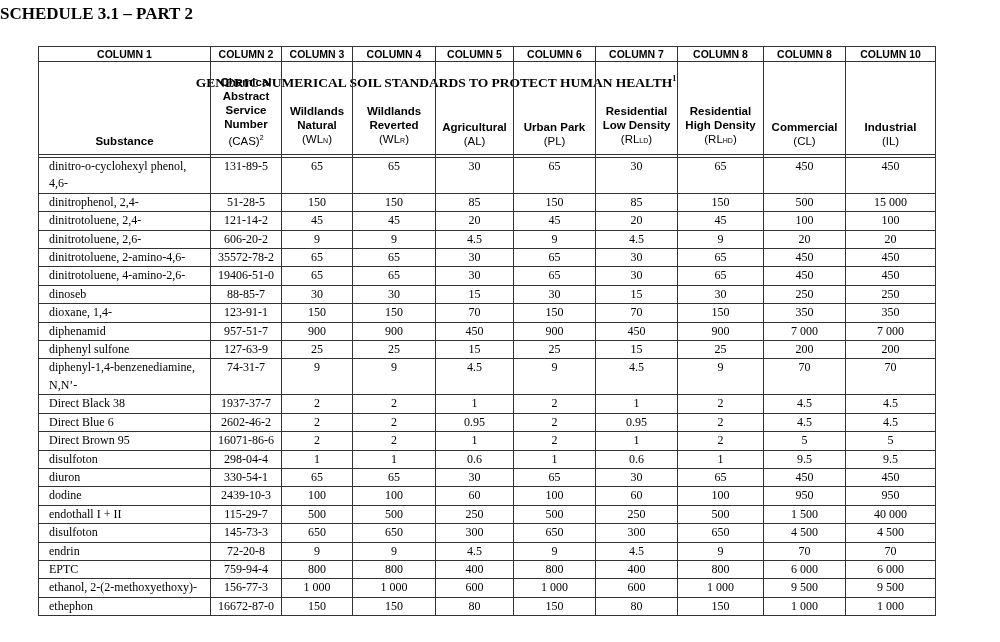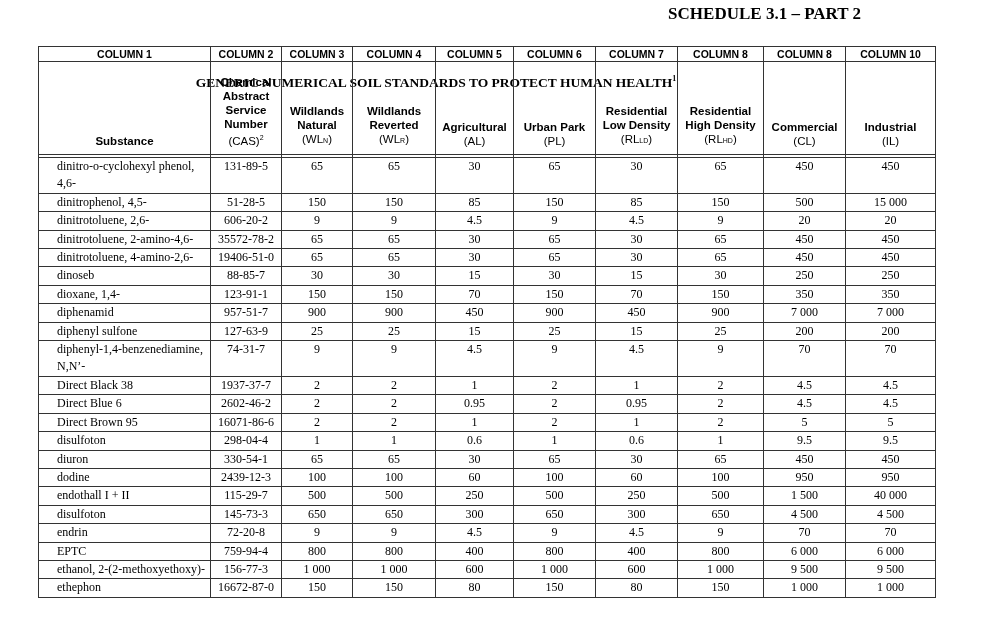--- a/index.html
+++ b/index.html
@@ -1,18 +1,18 @@
 <!DOCTYPE html>
 <html><head>
 <meta charset="utf-8">
 <style>
   html, body { margin: 0; padding: 0; background: #ffffff; }
   body { width: 1000px; height: 642px; overflow: hidden; position: relative; color: #000; }
   .title {
-    position: absolute; left: 0; top: 4px; width: 861px; text-align: right;
+    position: absolute; left: 0; top: 4px; width: 861px; text-align: left;
     font-family: "Liberation Serif", serif; font-weight: bold; font-size: 17px; letter-spacing: 0px;
   }
   .subtitle {
     position: absolute; left: 0; top: 29px; width: 872px; text-align: center;
     font-family: "Liberation Serif", serif; font-weight: bold; font-size: 13.5px; margin-top: 45px;
   }
   .subtitle sup { font-size: 8px; }
   table.std {
     position: absolute; left: 38px; top: 46px;
     border-collapse: collapse; table-layout: fixed;
@@ -29,21 +29,21 @@
   thead tr.colnames th { height: 86px; padding-bottom: 6px; white-space: normal; }
   thead tr.colnames th .lbl { font-weight: bold; display: block; }
   thead tr.colnames th .abbr { font-weight: normal; display: block; }
   thead tr.colnames th .abbr small { font-size: 7px; }
   thead tr.colnames th .abbr sup { font-size: 7px; }
   tbody tr.spacer td { height: 2px; padding: 0; border-left: 1px solid #333; border-right: 1px solid #333; }
   tbody td {
     font-family: "Liberation Serif", serif; font-size: 12px; line-height: 17.4px;
     text-align: center; vertical-align: top;
   }
-  tbody td.sub { text-align: left; padding-left: 18px; white-space: normal; }
+  tbody td.sub { text-align: left; padding-left: 10px; white-space: normal; }
   tbody tr.wrap td { height: 34px; }
 </style>
 </head>
 <body>
 
 <div class="title">SCHEDULE 3.1 – PART 2</div>
 <div class="subtitle"><span>GENERIC NUMERICAL SOIL STANDARDS TO PROTECT HUMAN HEALTH</span><sup>1</sup></div>
 
 <table class="std">
   <colgroup>
@@ -132,30 +132,42 @@
         <td>65</td>
         <td>65</td>
         <td>30</td>
         <td>65</td>
         <td>30</td>
         <td>65</td>
         <td>450</td>
         <td>450</td>
       </tr>
       <tr>
-        <td class="sub">dinitrophenol, 4,5-</td>
+        <td class="sub">dinitrophenol, 2,4-</td>
         <td>51-28-5</td>
         <td>150</td>
         <td>150</td>
         <td>85</td>
         <td>150</td>
         <td>85</td>
         <td>150</td>
         <td>500</td>
         <td>15 000</td>
+      </tr>
+      <tr>
+        <td class="sub">dinitrotoluene, 2,4-</td>
+        <td>121-14-2</td>
+        <td>45</td>
+        <td>45</td>
+        <td>20</td>
+        <td>45</td>
+        <td>20</td>
+        <td>45</td>
+        <td>100</td>
+        <td>100</td>
       </tr>
       <tr>
         <td class="sub">dinitrotoluene, 2,6-</td>
         <td>606-20-2</td>
         <td>9</td>
         <td>9</td>
         <td>4.5</td>
         <td>9</td>
         <td>4.5</td>
         <td>9</td>
@@ -301,21 +313,21 @@
         <td>65</td>
         <td>30</td>
         <td>65</td>
         <td>30</td>
         <td>65</td>
         <td>450</td>
         <td>450</td>
       </tr>
       <tr>
         <td class="sub">dodine</td>
-        <td>2439-12-3</td>
+        <td>2439-10-3</td>
         <td>100</td>
         <td>100</td>
         <td>60</td>
         <td>100</td>
         <td>60</td>
         <td>100</td>
         <td>950</td>
         <td>950</td>
       </tr>
       <tr>

